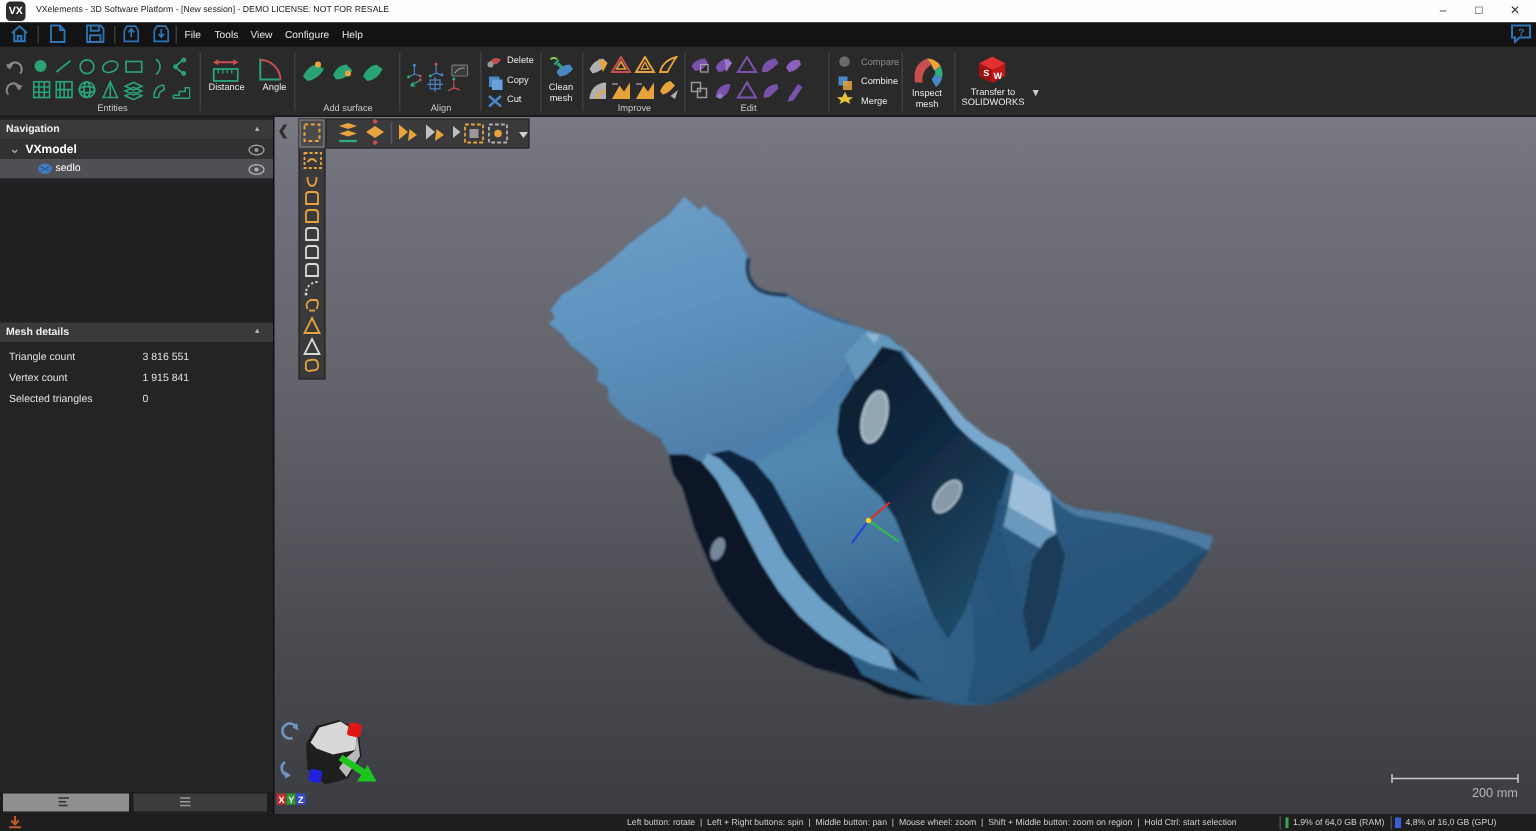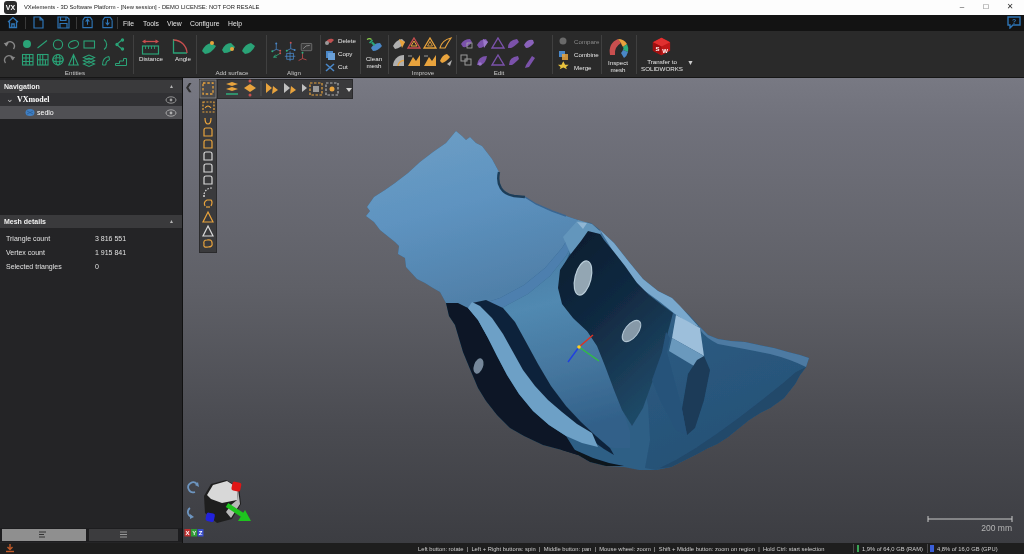--- a/index.html
+++ b/index.html
@@ -26,21 +26,21 @@
 #ribbon svg { position:absolute; }
 .stext { position:absolute; font-size:6.2px; color:#e8e8e8; }
 
 
 #main { position:absolute; left:0; top:78px; width:1024px; height:465px; }
 #leftpanel { position:absolute; left:0; top:0; width:183px; height:465px; background:#242426; border-right:1px solid #111; }
 .phdr { position:absolute; left:0; width:182px; height:13px; background:#3a3a3c; color:#f0f0f0; font-size:7px; font-weight:bold; padding:2.5px 0 0 4px; }
 .phdr .car { position:absolute; right:8px; top:3px; font-weight:normal; font-size:5px; color:#b5b5b5; }
 #navheader { top:2px; }
 #row-vxmodel { position:absolute; left:0; top:15px; width:182px; height:13px; background:#313134; color:#fff; }
-#row-vxmodel .name { position:absolute; left:17px; top:2px; font-size:8px; font-weight:bold;font-family:Liberation Serif, serif; }
+#row-vxmodel .name { position:absolute; left:17px; top:2px; font-size:8px; font-weight:bold; }
 #row-sedlo { position:absolute; left:0; top:28px; width:182px; height:13px; background:#505054; color:#fff; }
 #row-sedlo .name { position:absolute; left:37px; top:3px; font-size:7px; }
 .eye { position:absolute; right:5px; top:2.5px; width:12px; height:8px; }
 #meshdetails { position:absolute; left:0; top:137px; width:182px; }
 .drow { position:absolute; left:6px; font-size:7px; color:#e0e0e0; white-space:nowrap; }
 .dval { position:absolute; left:95px; font-size:7px; color:#e0e0e0; }
 #paneltabs { position:absolute; left:0; top:450px; width:182px; height:14px; background:#1d1d1f; }
 #paneltabs .t1 { position:absolute; left:2px; top:1px; width:84px; height:12px; background:#8f8f8f; }
 #paneltabs .t2 { position:absolute; left:89px; top:1px; width:89px; height:12px; background:#3c3c3e; }
 

